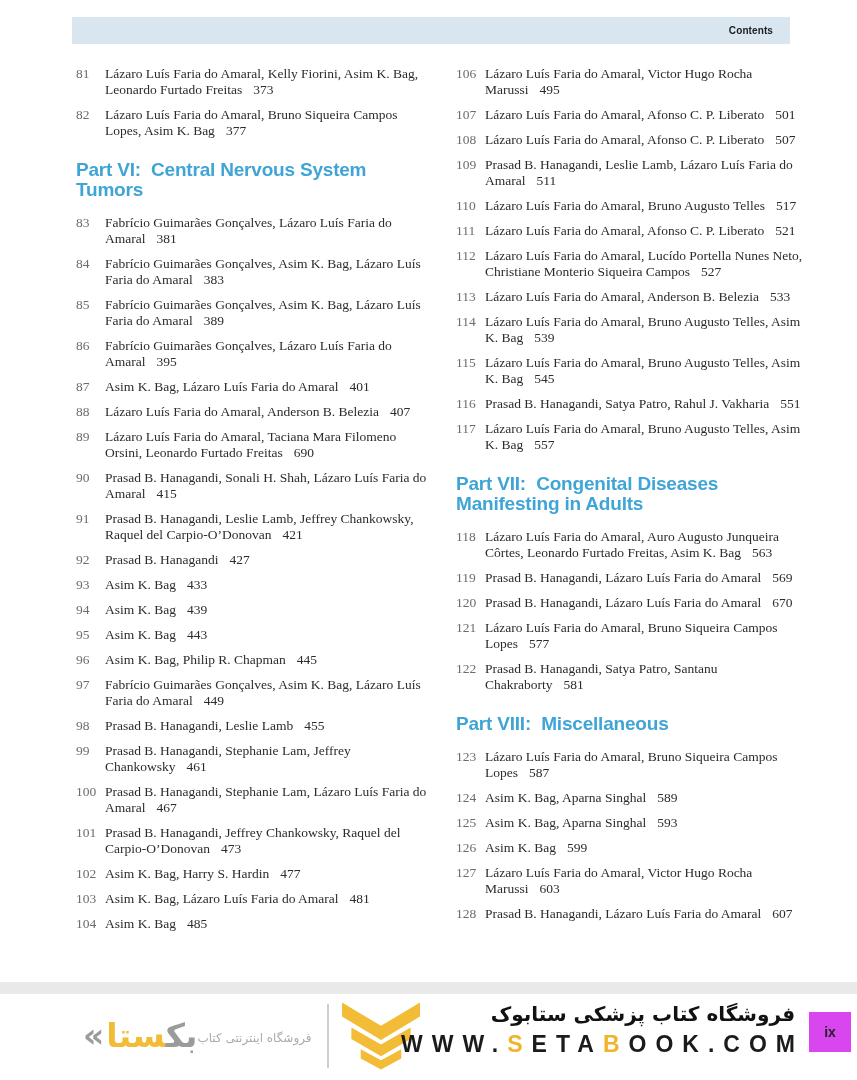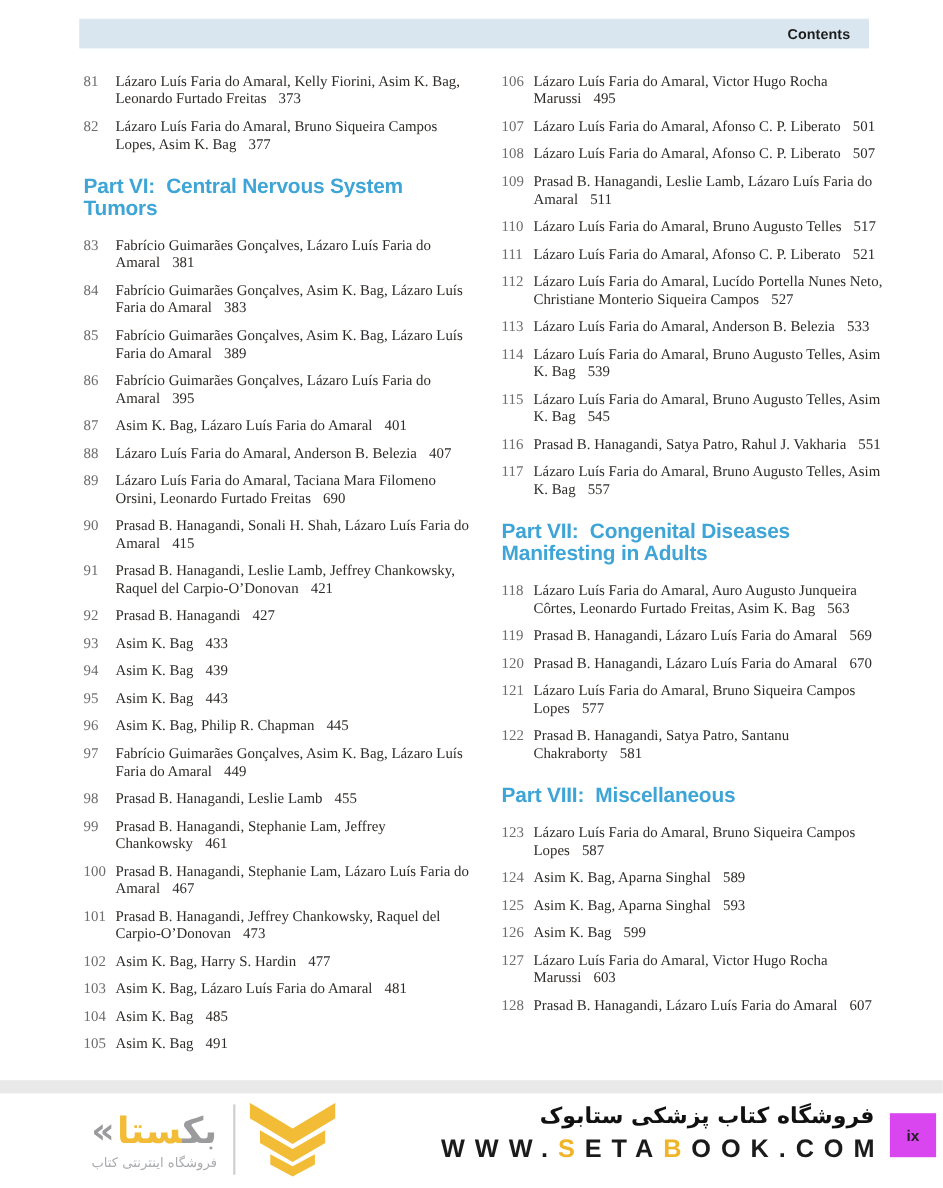--- a/index.html
+++ b/index.html
@@ -7,21 +7,21 @@
     width:857px;height:1080px;position:relative;background:#ffffff;
     font-family:"Liberation Serif", serif;overflow:hidden;
   }
   
   .header-bar{
     position:absolute;left:72px;top:17px;width:718px;height:27px;
     background:#d9e6ef;display:flex;align-items:center;justify-content:flex-end;
     padding-right:17px;box-sizing:border-box;
   }
   .header-bar .title{
-    font-family:"Liberation Sans", sans-serif;font-size:13px;font-weight:bold;
+    font-family:"Liberation Sans", sans-serif;font-size:10px;font-weight:bold;
     color:#1c1c1c;letter-spacing:.1px;
   }
   
   .col{position:absolute;top:66px;}
   .col-left{left:76px;width:358px;}
   .col-right{left:456px;width:350px;}
   .entry{
     display:flex;margin-bottom:9px;font-size:13.5px;line-height:16px;color:#2e2b28;
   }
   .entry .num{
@@ -33,21 +33,21 @@
     font-family:"Liberation Sans", sans-serif;color:#3fa5d6;
     font-size:19px;line-height:20px;font-weight:bold;letter-spacing:-.2px;
     margin:21px 0 15px 0;white-space:pre-wrap;
   }
   
   .footer-strip{position:absolute;left:0;top:982px;width:857px;height:12px;background:#e9e9e9;}
   .footer-logo{
     position:absolute;left:83px;top:1000px;height:72px;
     display:flex;align-items:center;
   }
-  .wordmark{display:flex;flex-direction:column;align-items:center;direction:ltr;justify-content:flex-end;}
+  .wordmark{display:flex;flex-direction:row;align-items:center;direction:ltr;justify-content:flex-end;}
   .wordmark .word{
     font-family:"DejaVu Sans", sans-serif;font-size:33px;line-height:38px;font-weight:bold;
   }
   .wordmark .word .guillemet{color:#9b9b9d;font-weight:bold;margin-right:2px;}
   .wordmark .word .gray{color:#9b9b9d;}
   .wordmark .word .yellow{color:#f3bc36;}
   .wordmark .tagline{
     font-family:"DejaVu Sans", sans-serif;font-size:12px;color:#a9abae;margin-top:3px;
   }
   .logo-divider{width:2px;height:64px;background:#cfcfcf;margin:0 13px 0 15px;}
@@ -167,24 +167,20 @@
       <span class="num">102</span>
       <span class="authors">Asim K. Bag, Harry S. Hardin<span class="pg">477</span></span>
     </div>
     <div class="entry">
       <span class="num">103</span>
       <span class="authors">Asim K. Bag, Lázaro Luís Faria do Amaral<span class="pg">481</span></span>
     </div>
     <div class="entry">
       <span class="num">104</span>
       <span class="authors">Asim K. Bag<span class="pg">485</span></span>
-    </div>
-    <div class="entry">
-      <span class="num">105</span>
-      <span class="authors">Asim K. Bag<span class="pg">491</span></span>
     </div>
   </div>
 <div class="col col-right" id="col-right">
     <div class="entry">
       <span class="num">106</span>
       <span class="authors">Lázaro Luís Faria do Amaral, Victor Hugo Rocha Marussi<span class="pg">495</span></span>
     </div>
     <div class="entry">
       <span class="num">107</span>
       <span class="authors">Lázaro Luís Faria do Amaral, Afonso C. P. Liberato<span class="pg">501</span></span>

